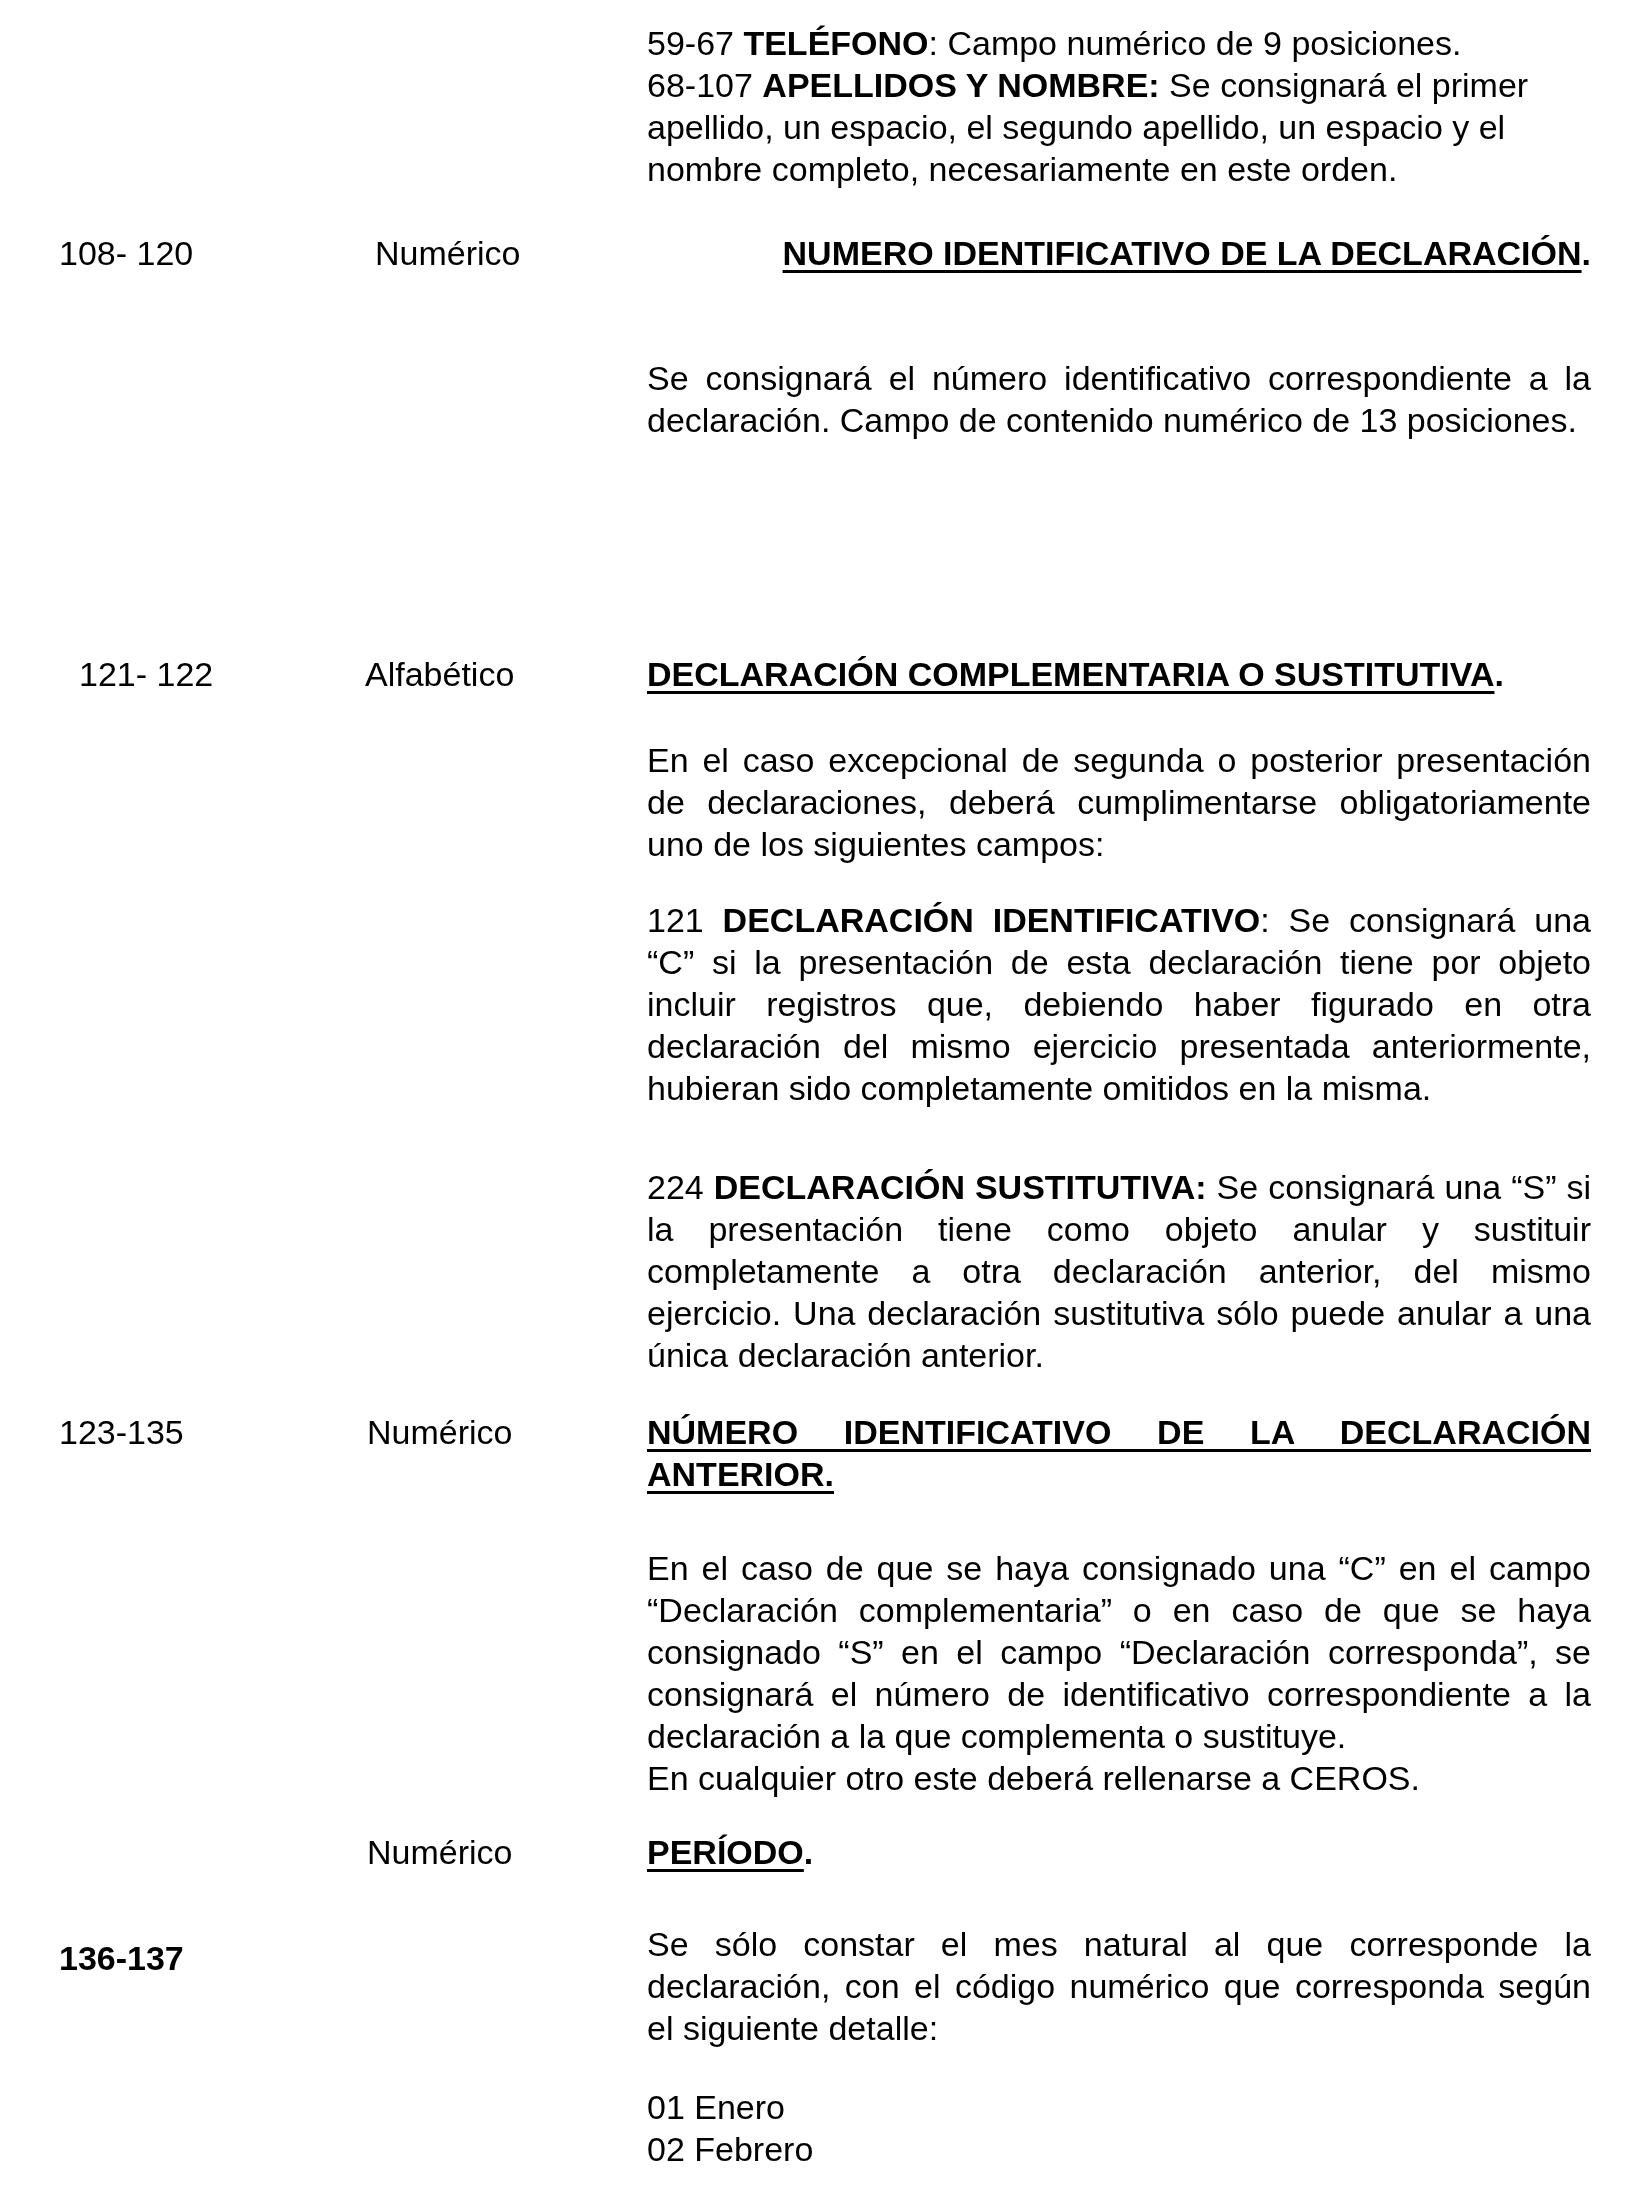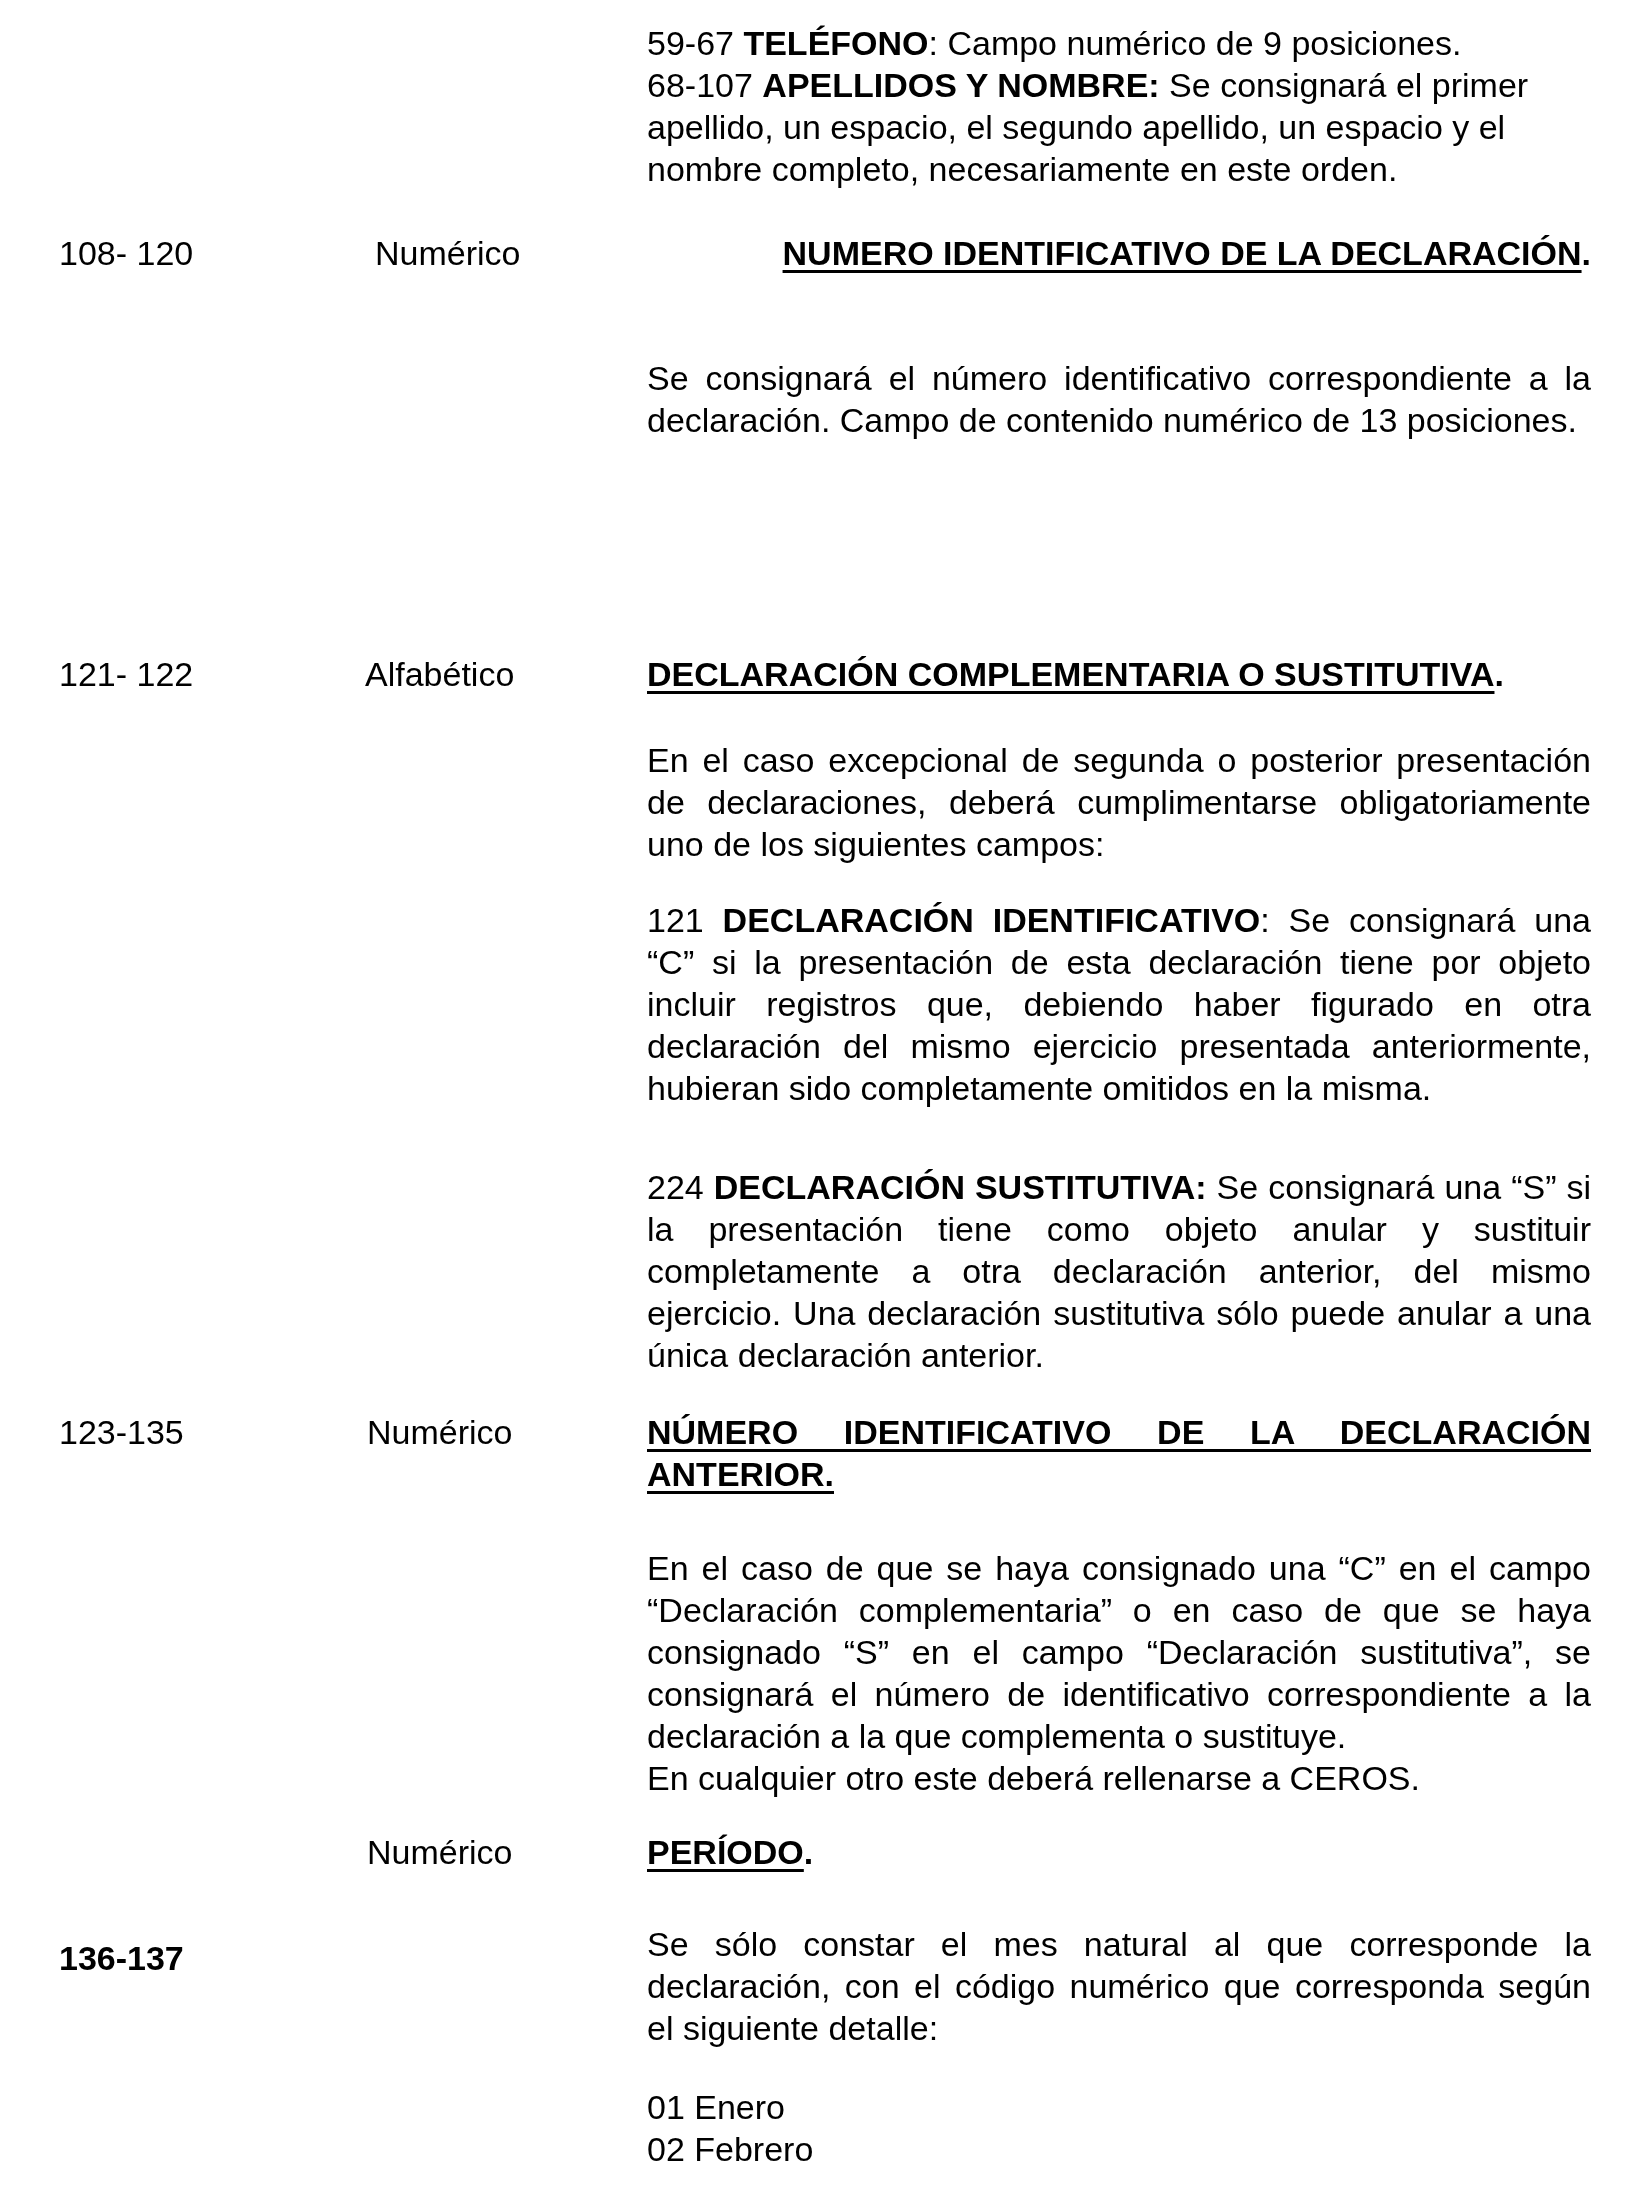--- a/index.html
+++ b/index.html
@@ -32,21 +32,21 @@
 
 <div class="abs pos" style="top:232px;">108- 120</div>
 <div class="abs" style="left:375px; top:232px;">Numérico</div>
 <div class="abs desc" style="top:232px;text-align:right;">
   <span class="b u">NUMERO IDENTIFICATIVO DE LA DECLARACIÓN</span><span class="b">.</span>
 </div>
 <div class="abs desc just" style="top:357px;">
   <p class="just">Se consignará el número identificativo correspondiente a la declaración. Campo de contenido numérico de 13 posiciones.</p>
 </div>
 
-<div class="abs pos" style="top:653px;">121- 122</div>
+<div class="abs pos" style="top:653px;margin-left:20px;">121- 122</div>
 <div class="abs" style="left:365px; top:653px;">Alfabético</div>
 <div class="abs desc" style="top:653px;">
   <span class="b u">DECLARACIÓN COMPLEMENTARIA O SUSTITUTIVA</span><span class="b">.</span>
 </div>
 <div class="abs desc" style="top:739px;">
   <p class="just">En el caso excepcional de segunda o posterior presentación de declaraciones, deberá cumplimentarse obligatoriamente uno de los siguientes campos:</p>
 </div>
 <div class="abs desc" style="top:899px;">
   <p class="just">
     <span>121</span>
@@ -59,21 +59,21 @@
     <span class="b">DECLARACIÓN SUSTITUTIVA:</span><span> Se consignará una “S” si la presentación tiene como objeto anular y sustituir completamente a otra declaración anterior, del mismo ejercicio. Una declaración sustitutiva sólo puede anular a una única declaración anterior.</span>
   </p>
 </div>
 
 <div class="abs pos" style="top:1411px;">123-135</div>
 <div class="abs" style="left:367px; top:1411px;">Numérico</div>
 <div class="abs desc" style="top:1411px;">
   <p class="just b"><span class="u">NÚMERO IDENTIFICATIVO DE LA DECLARACIÓN ANTERIOR.</span></p>
 </div>
 <div class="abs desc" style="top:1547px;">
-  <p class="just">En el caso de que se haya consignado una “C” en el campo “Declaración complementaria” o en caso de que se haya consignado “S” en el campo “Declaración sustitutiva”, se consignará el número de identificativo correspondiente a la declaración a la que complementa o sustituye.</p>
+  <p class="just">En el caso de que se haya consignado una “C” en el campo “Declaración complementaria” o en caso de que se haya consignado “S” en el campo “Declaración corresponda”, se consignará el número de identificativo correspondiente a la declaración a la que complementa o sustituye.</p>
   <p>En cualquier otro este deberá rellenarse a CEROS.</p>
 </div>
 
 <div class="abs pos" style="top:1937px;font-weight:bold;">136-137</div>
 <div class="abs" style="left:367px; top:1831px;">Numérico</div>
 <div class="abs desc" style="top:1831px;">
   <span class="b u">PERÍODO</span><span class="b">.</span>
 </div>
 <div class="abs desc" style="top:1923px;">
   <p class="just">Se sólo constar el mes natural al que corresponde la declaración, con el código numérico que corresponda según el siguiente detalle:</p>

